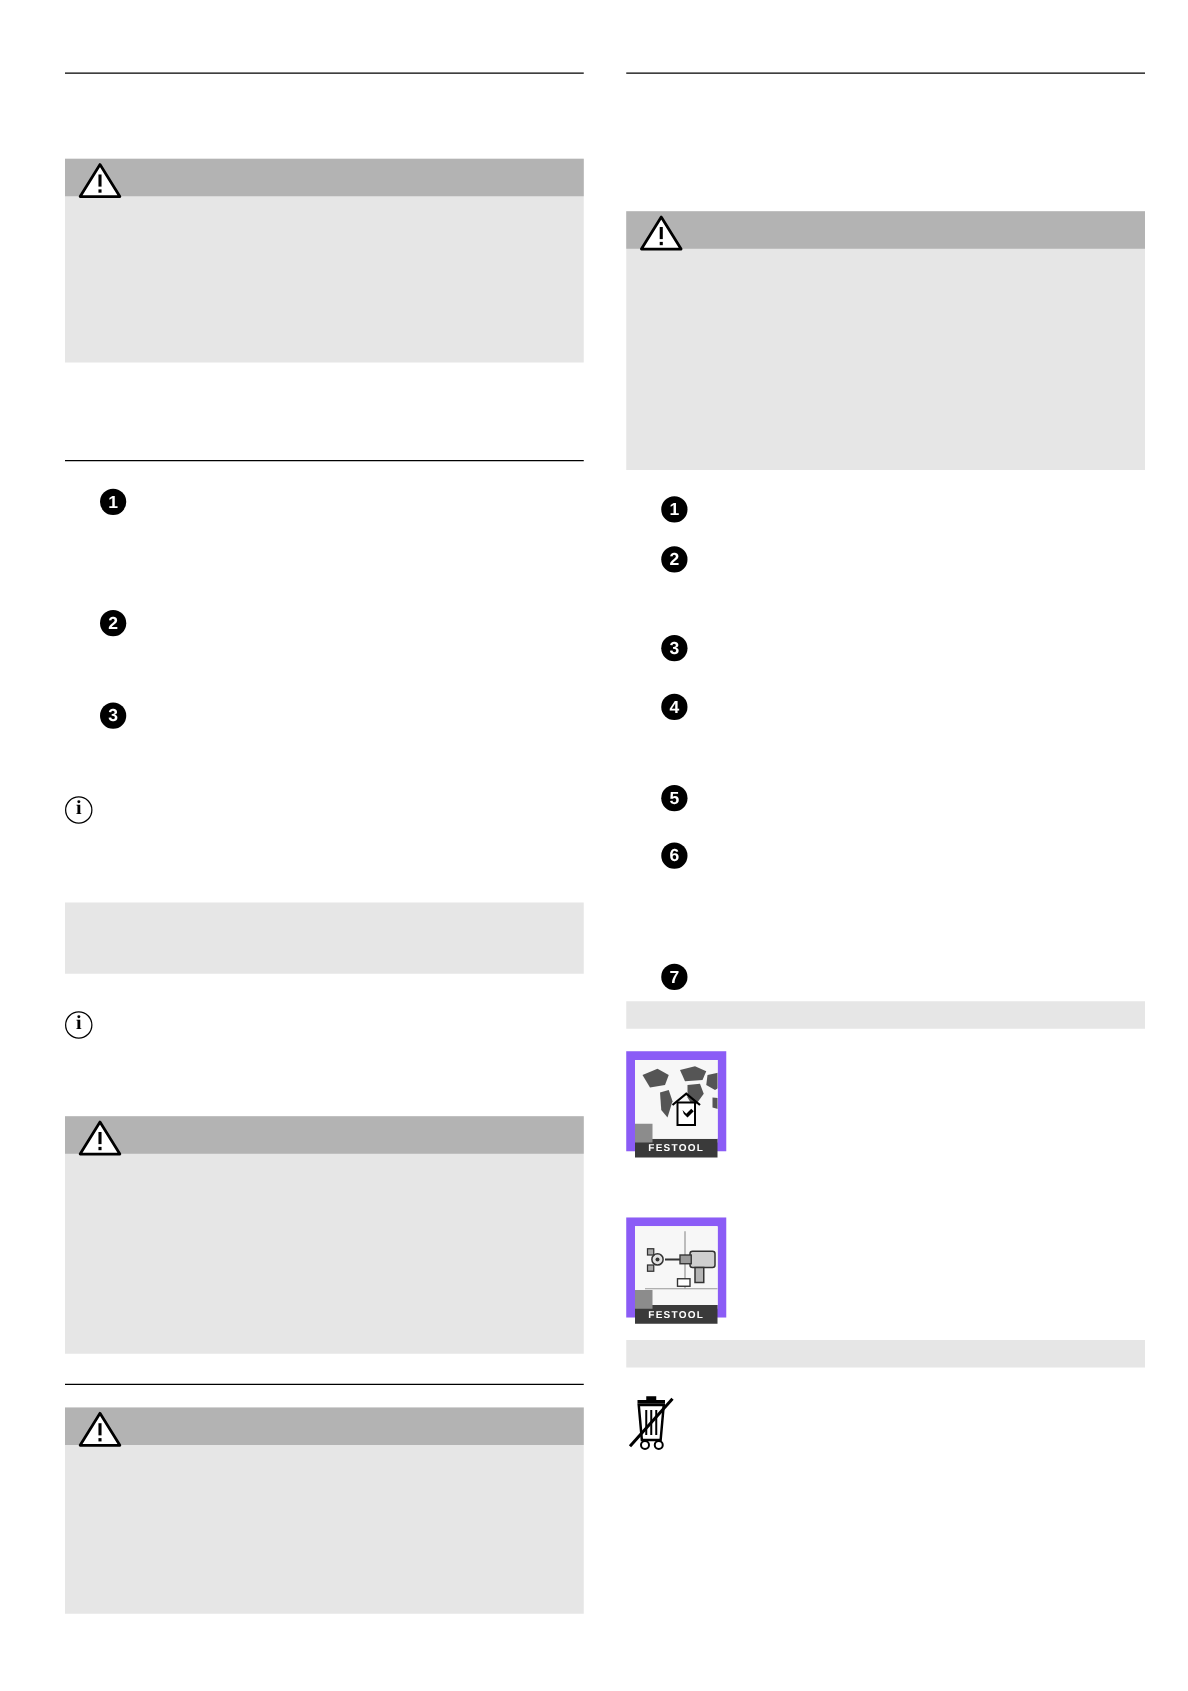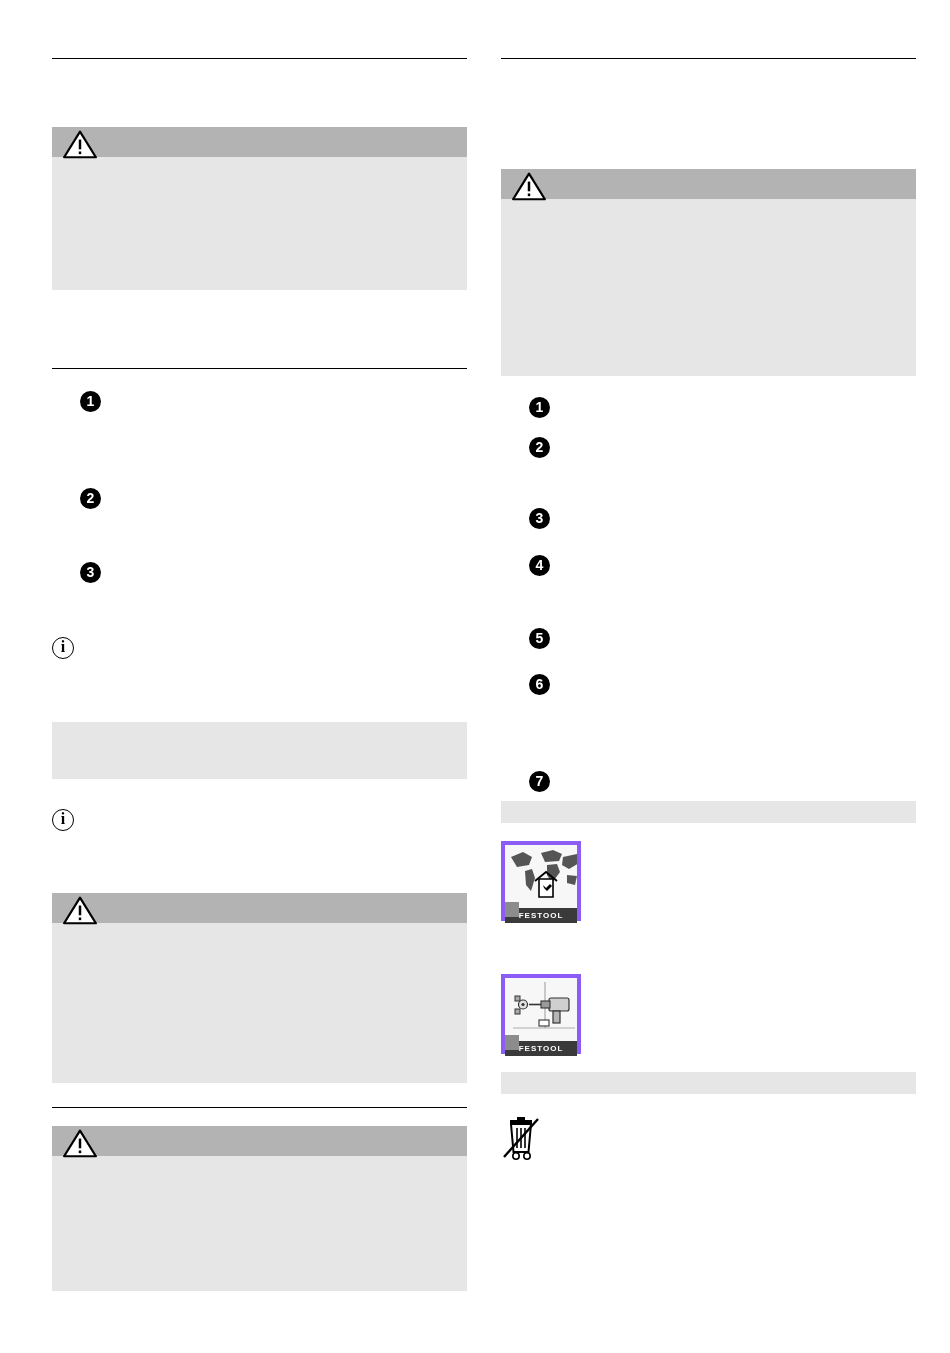--- a/index.html
+++ b/index.html
@@ -104,21 +104,21 @@
     font-weight: bold;
   }
   .secthead {
     background: #e6e6e6;
     width: 100%;
     height: 22px;
   }
   
   .picto {
     width: 80px;
-    border: 4px solid #8b5cf6;
+    border: 7px solid #8b5cf6;
     background: #f2f2f2;
     box-sizing: border-box;
     position: relative;
   }
   .picto .art {
     height: 63px;
     position: relative;
     overflow: hidden;
     background: #f7f7f7;
   }

